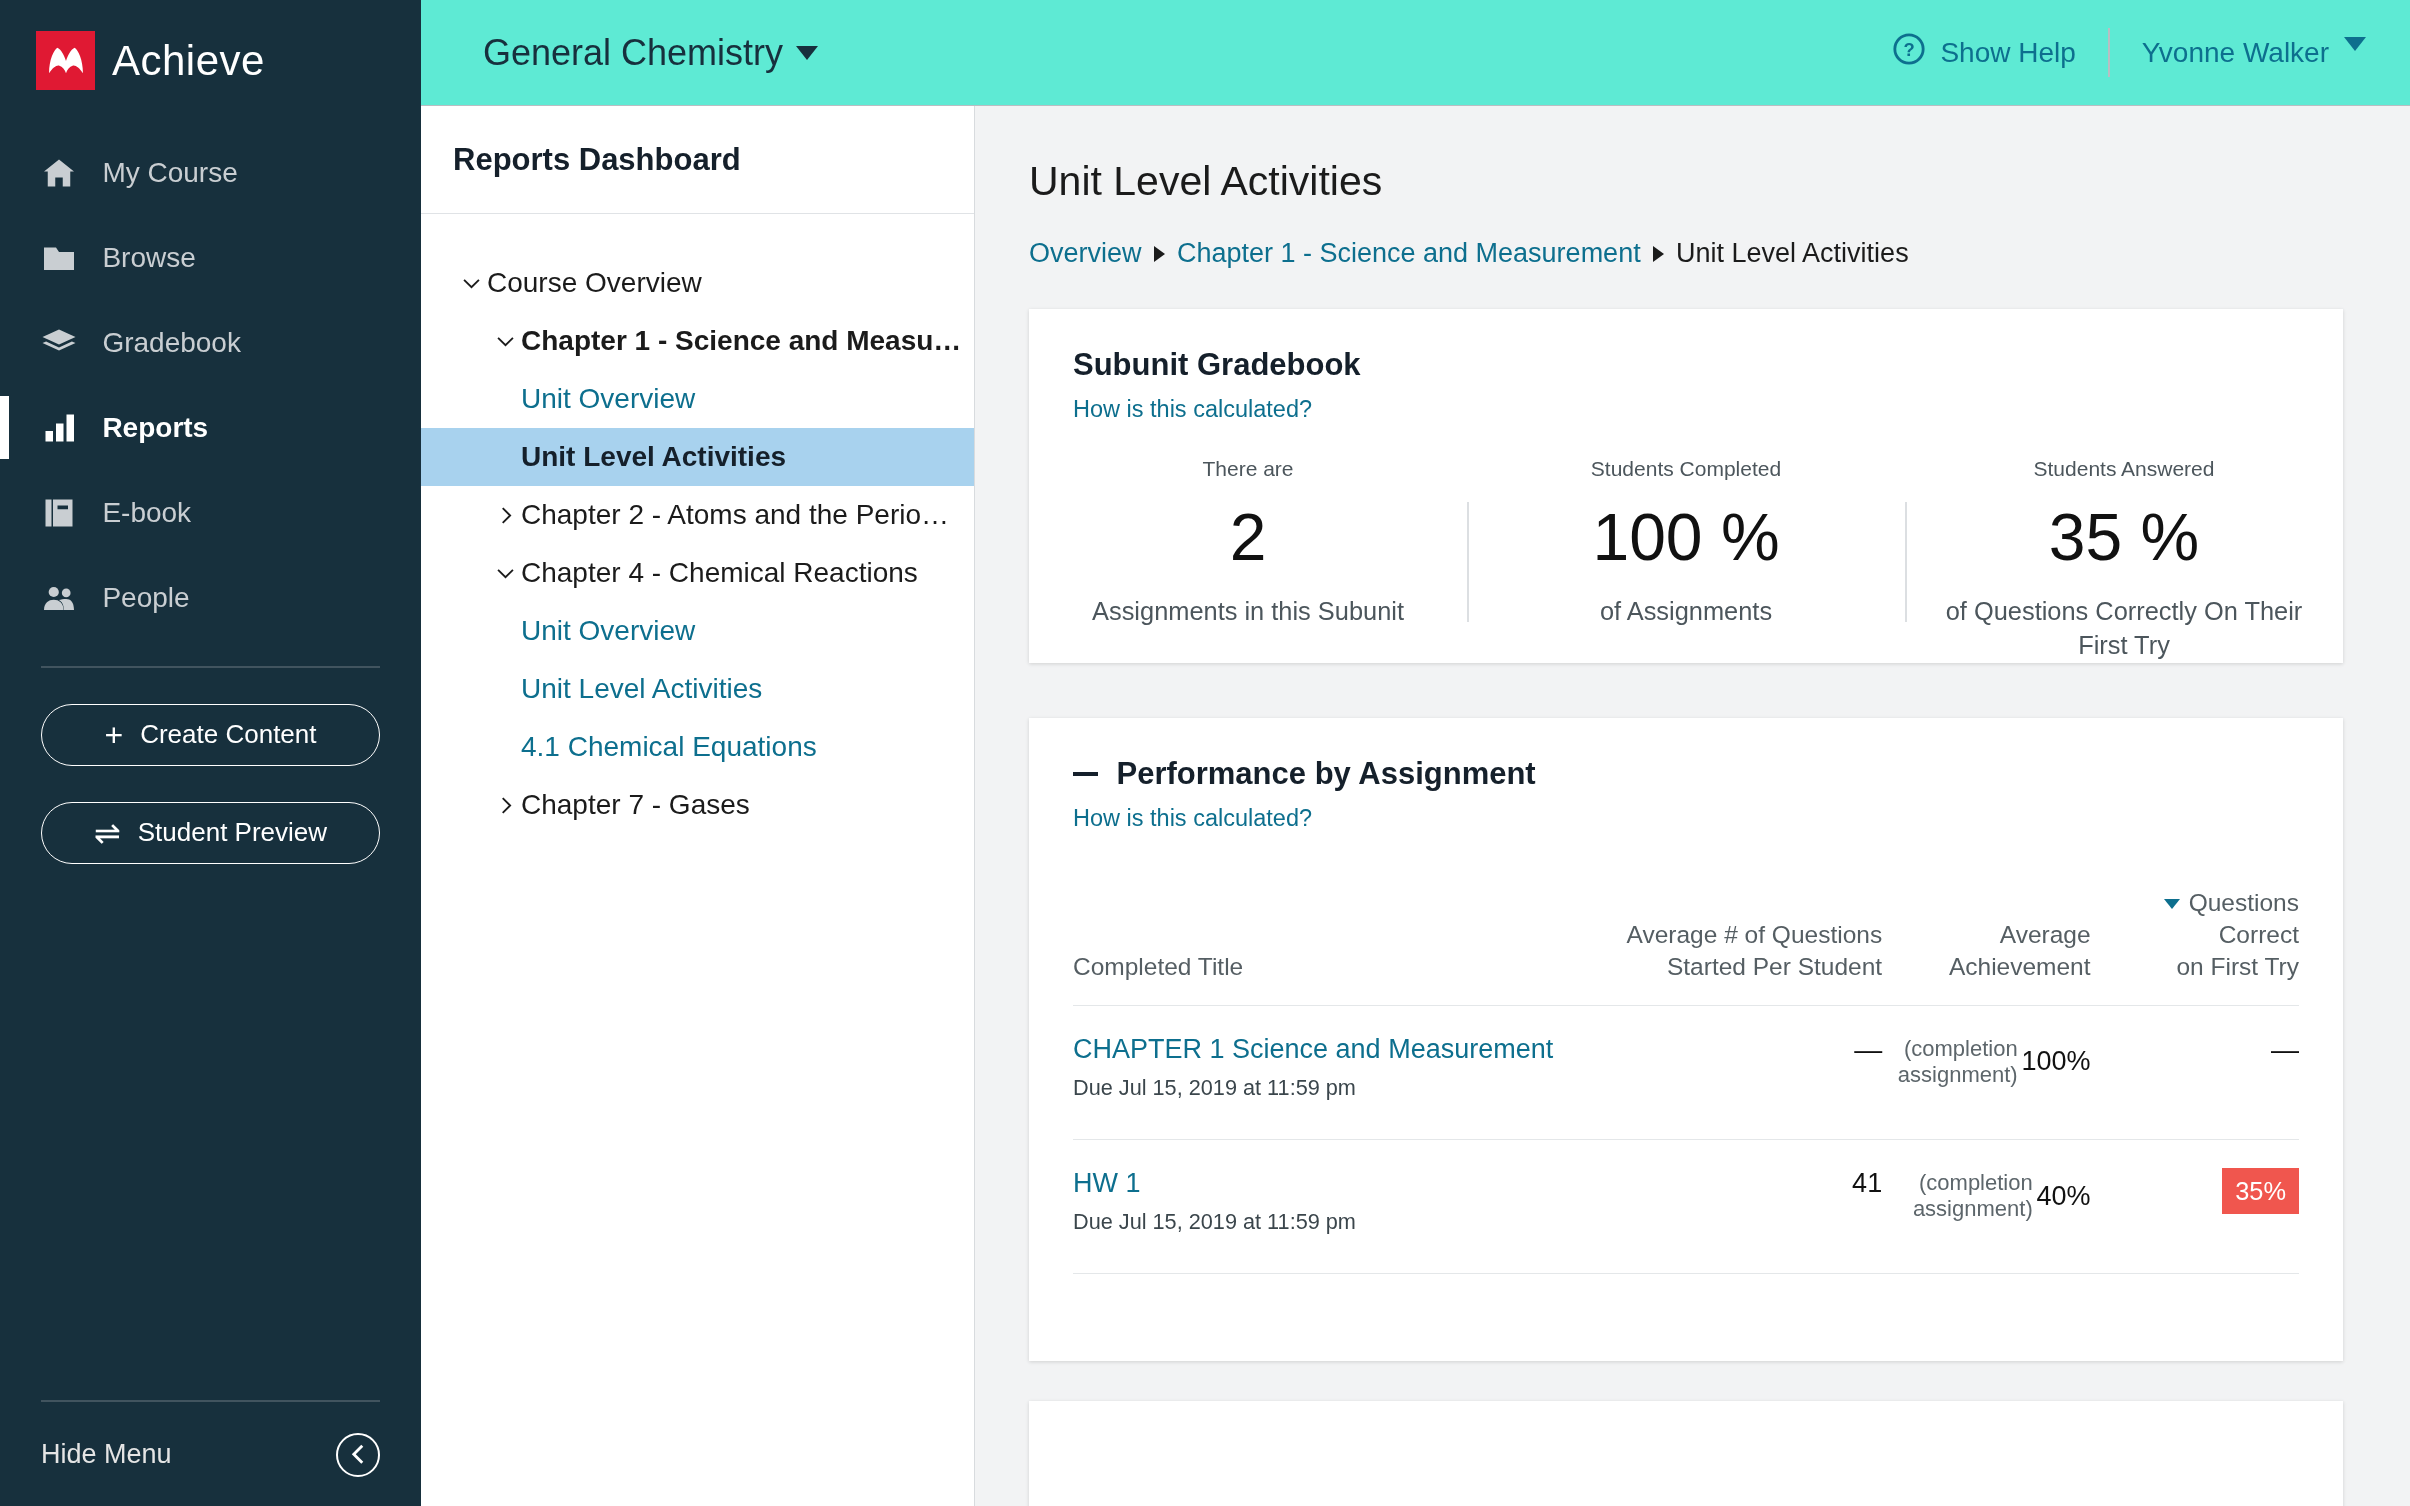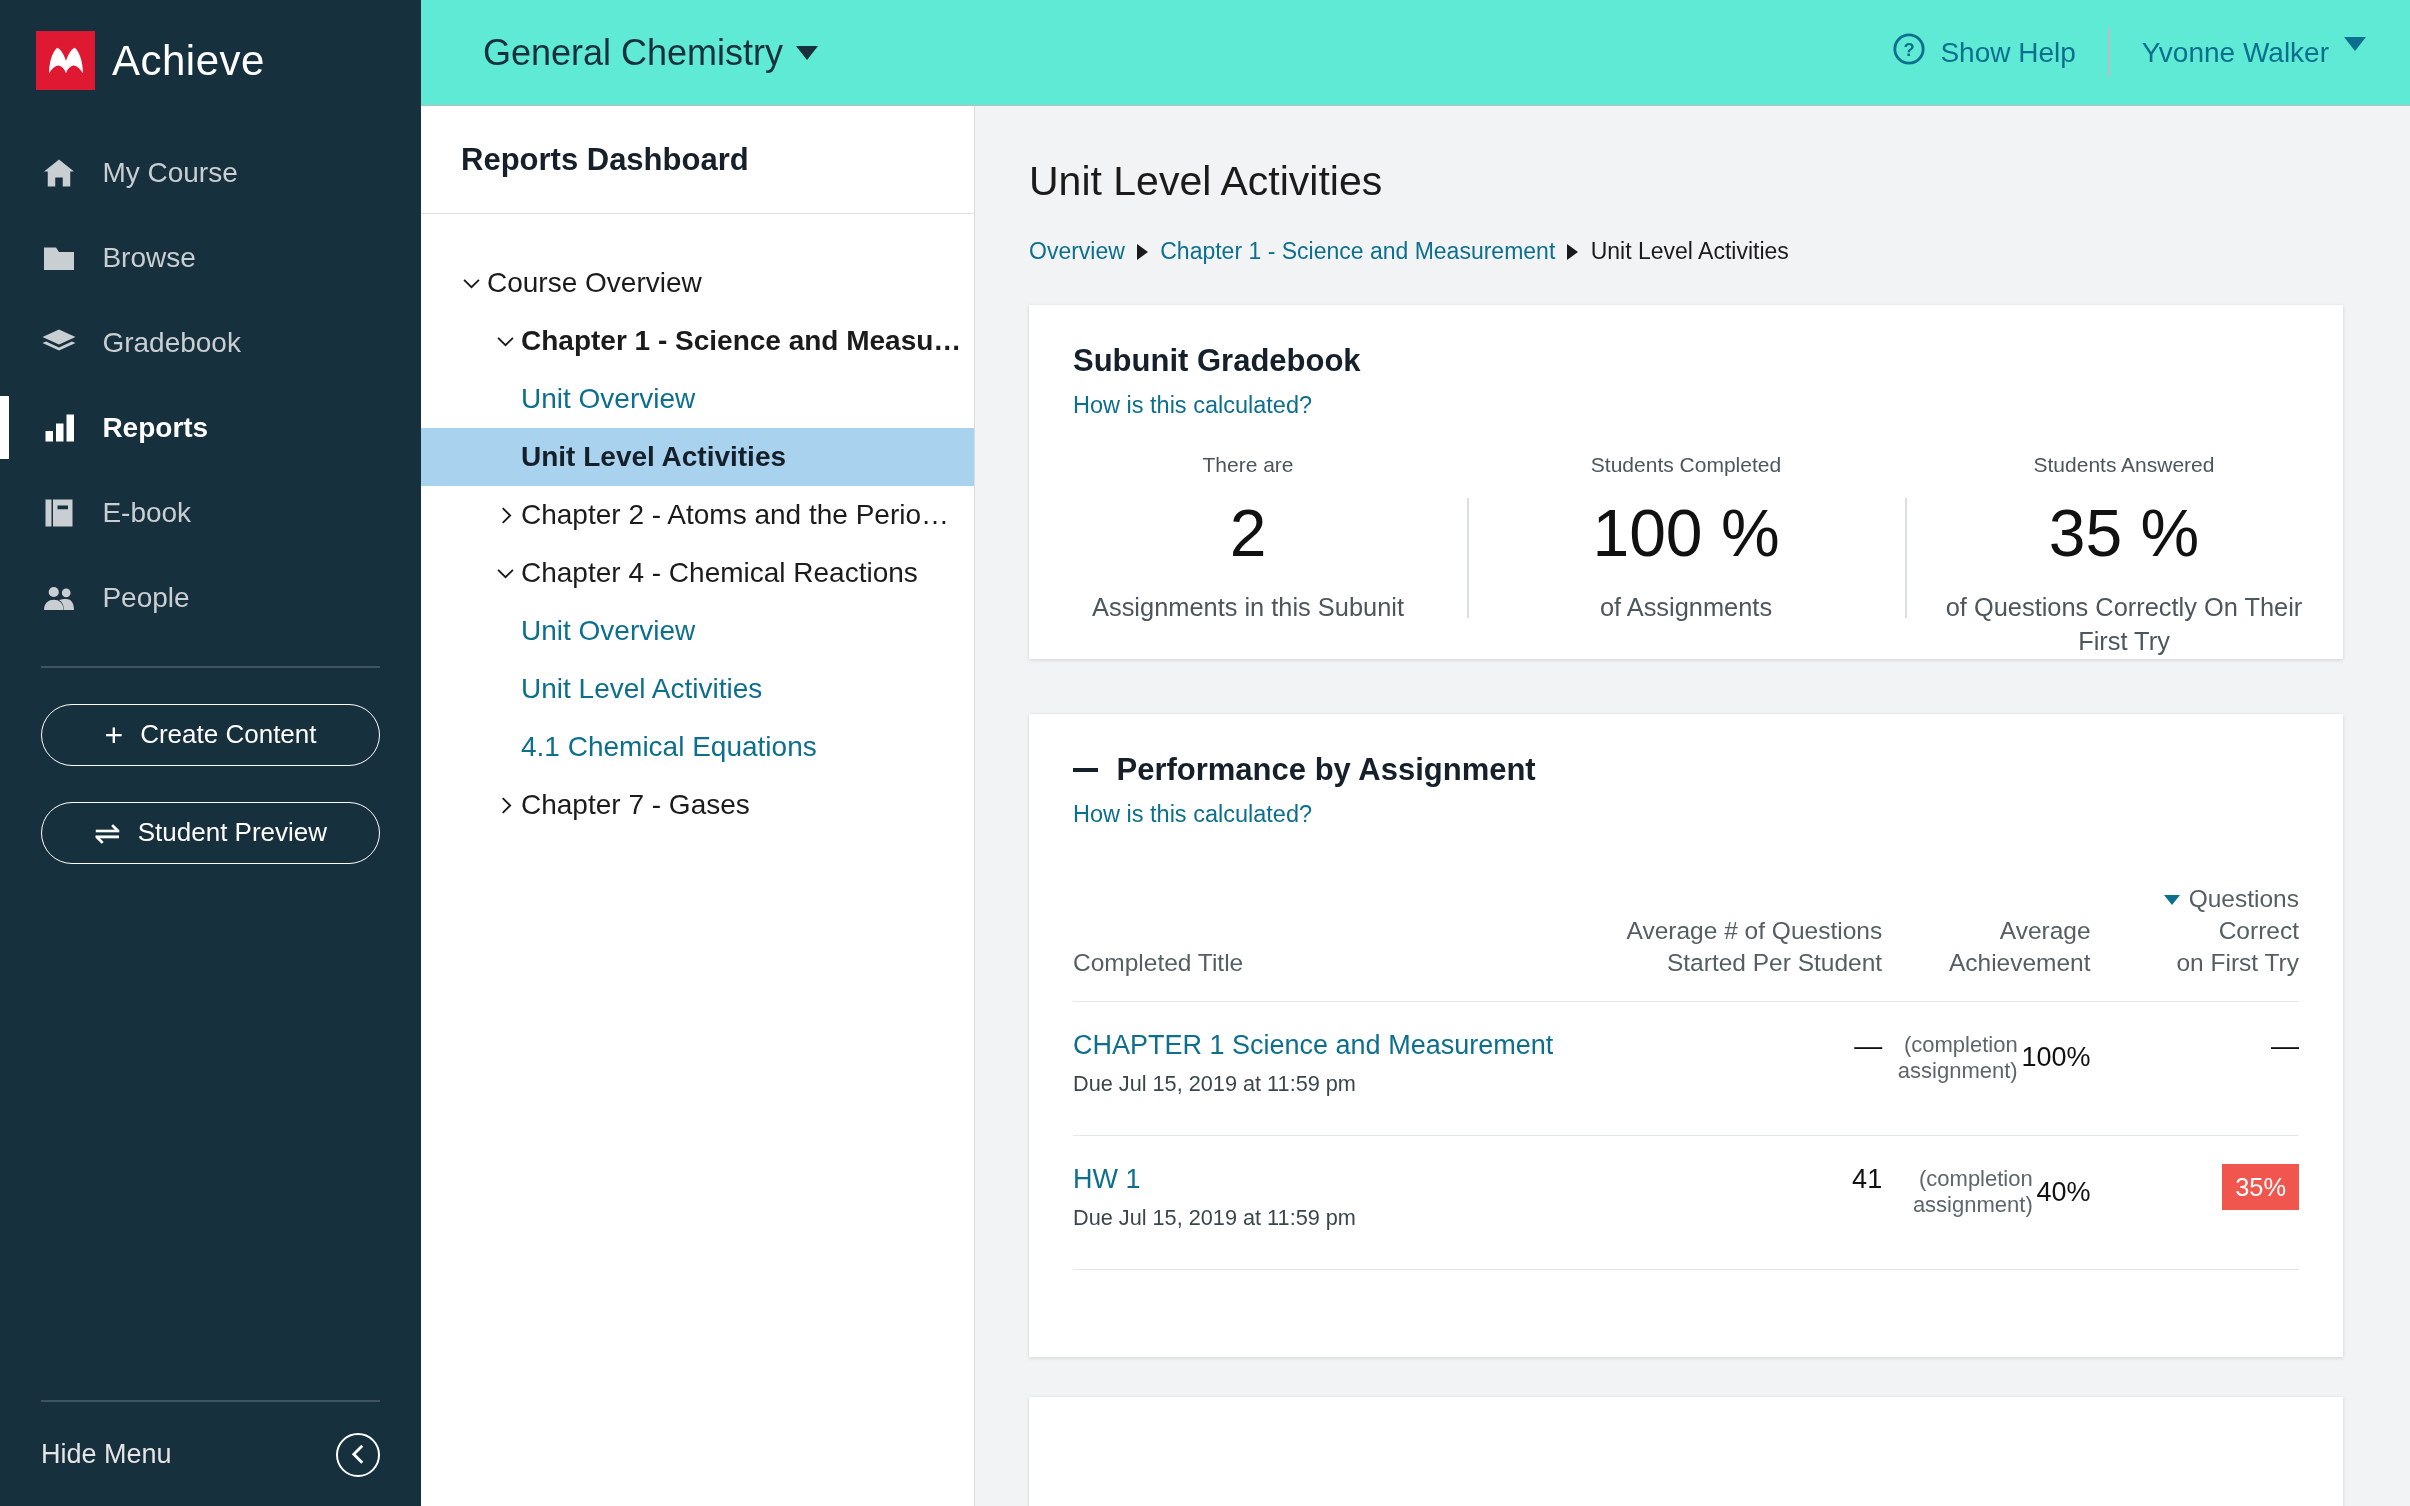--- a/index.html
+++ b/index.html
@@ -83,41 +83,41 @@
 
   .below { flex: 1; display: flex; min-height: 0; }
 
   
   .treepanel {
     width: 554px; flex: 0 0 554px; background: #ffffff;
     border-right: 1.9px solid #d8dbde; display: flex; flex-direction: column;
   }
   .tree-head {
     height: 108px; border-bottom: 1.9px solid #e0e3e6;
-    display: flex; align-items: center; padding-left: 40px;
+    display: flex; align-items: center; padding-left: 32px;
     font-size: 31px; font-weight: 700; color: #15202b;
   }
   .tree-body { padding-top: 40px; }
   .tnode {
     display: flex; align-items: center; height: 58px;
     font-size: 28px; color: #1b1b1b;
   }
   .tnode .chev { width: 32px; flex: 0 0 32px; display:flex; align-items:center; justify-content:center; }
   .tnode.lvl0 { padding-left: 34px; }
   .tnode.lvl1 { padding-left: 68px; font-weight: 700; }
   .tnode.lvl2 { padding-left: 100px; color: #0d6f8e; }
   .tnode.lvl2.sel { background: #a8d2ee; color: #15202b; font-weight: 700; }
 
   
   .content {
     flex: 1; background: #f2f3f4; padding: 52px 68px 0 54px;
     overflow: hidden; min-width: 0;
   }
   .page-title { font-size: 41px; color: #1b1b1b; font-weight: 400; }
-  .crumbs { display: flex; align-items: center; gap: 12.2px; margin-top: 33px; font-size: 23px; text-align: center; }
+  .crumbs { display: flex; align-items: center; gap: 12.2px; margin-top: 33px; font-size: 27px; text-align: center; }
   .crumbs a { color: #0d6f8e; text-decoration: none; }
   .crumbs .cur { color: #1b1b1b; }
   .crumb-arrow { width:0;height:0;border-top:8.5px solid transparent;border-bottom:8.5px solid transparent;border-left:11.3px solid #1b1b1b; }
 
   .card {
     background: #ffffff; margin-top: 40px;
     box-shadow: 0 0.9px 3.8px rgba(0,0,0,0.14);
   }
   .card-pad { padding: 38px 44px 0 44px; }
   .card-title { font-size: 31px; font-weight: 700; color: #15202b; display:flex; align-items:center; gap:19px; }

